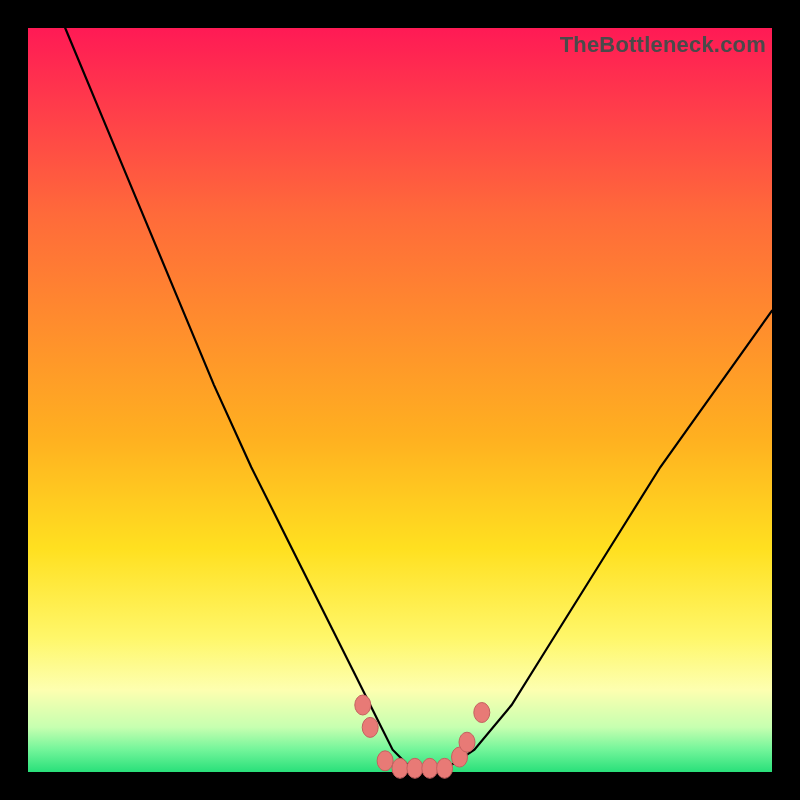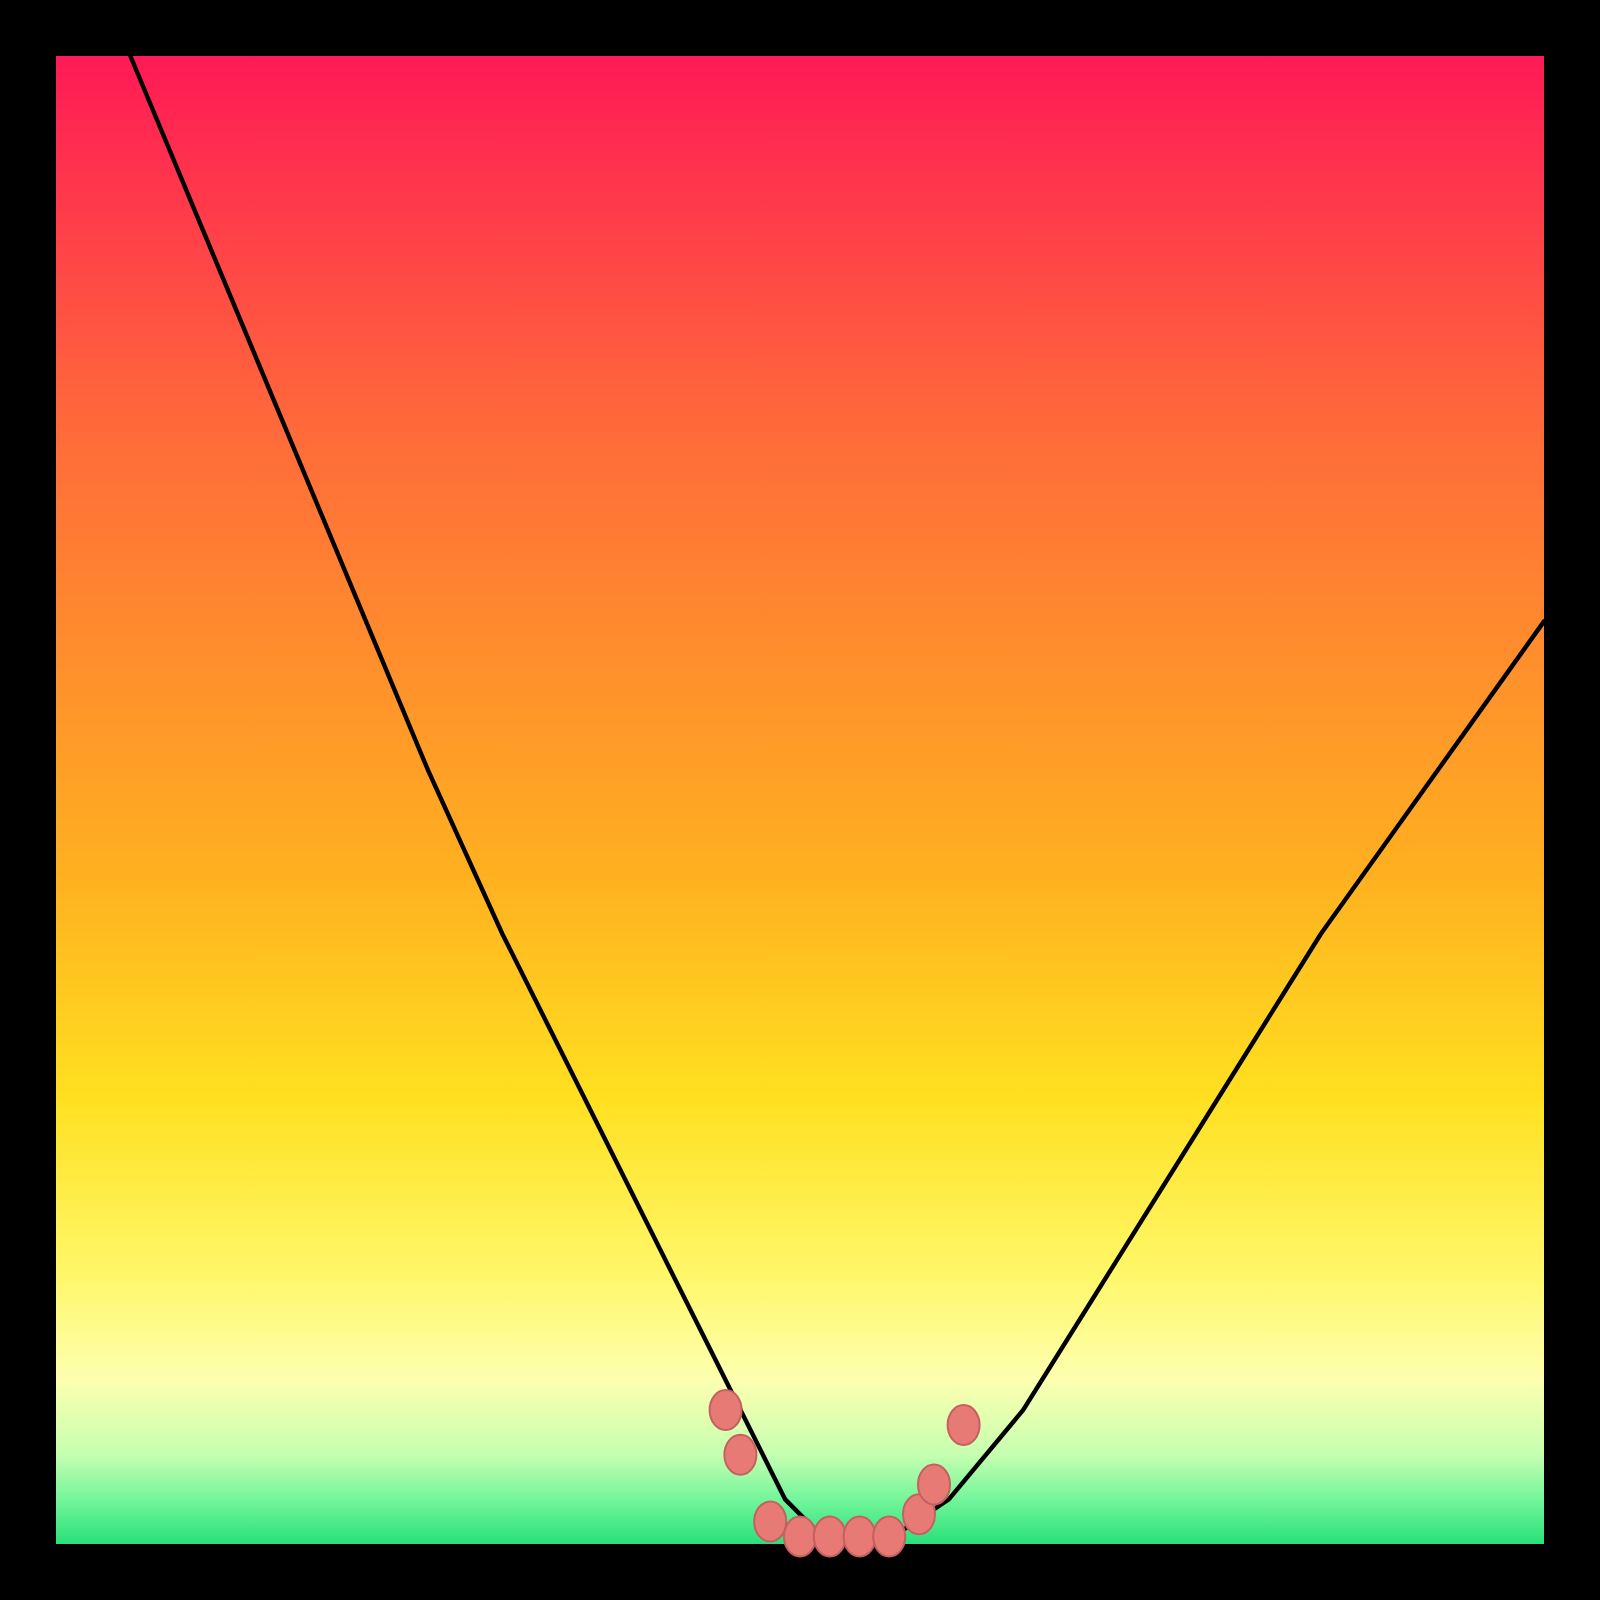--- a/index.html
+++ b/index.html
@@ -66,20 +66,21 @@
     stroke: #c46060;
     stroke-width: 1;
   }
 </style>
 </head>
 <body>
 
 <div class="frame">
   <div class="plot-area">
 
+    <div class="watermark">TheBottleneck.com</div>
 
     <svg class="curve" viewBox="0 0 744 744" preserveAspectRatio="none">
       <path id="curve-path" class="curve-path" d="M37.2,0.0 L74.4,89.3 L111.6,178.6 L148.8,267.8 L186.0,357.1 L223.2,439.0 L260.4,513.4 L297.6,587.8 L327.4,647.3 L349.7,691.9 L364.6,721.7 L379.4,736.6 L394.3,740.3 L409.2,740.3 L424.1,736.6 L446.4,721.7 L483.6,677.0 L520.8,617.5 L558.0,558.0 L595.2,498.5 L632.4,439.0 L669.6,386.9 L706.8,334.8 L744.0,282.7"></path>
       <g id="markers-group">
           <ellipse cx="334.8" cy="677.0" rx="8" ry="10" class="marker"></ellipse>
           <ellipse cx="342.2" cy="699.4" rx="8" ry="10" class="marker"></ellipse>
           <ellipse cx="357.1" cy="732.8" rx="8" ry="10" class="marker"></ellipse>
           <ellipse cx="372.0" cy="740.3" rx="8" ry="10" class="marker"></ellipse>
           <ellipse cx="386.9" cy="740.3" rx="8" ry="10" class="marker"></ellipse>
           <ellipse cx="401.8" cy="740.3" rx="8" ry="10" class="marker"></ellipse>

